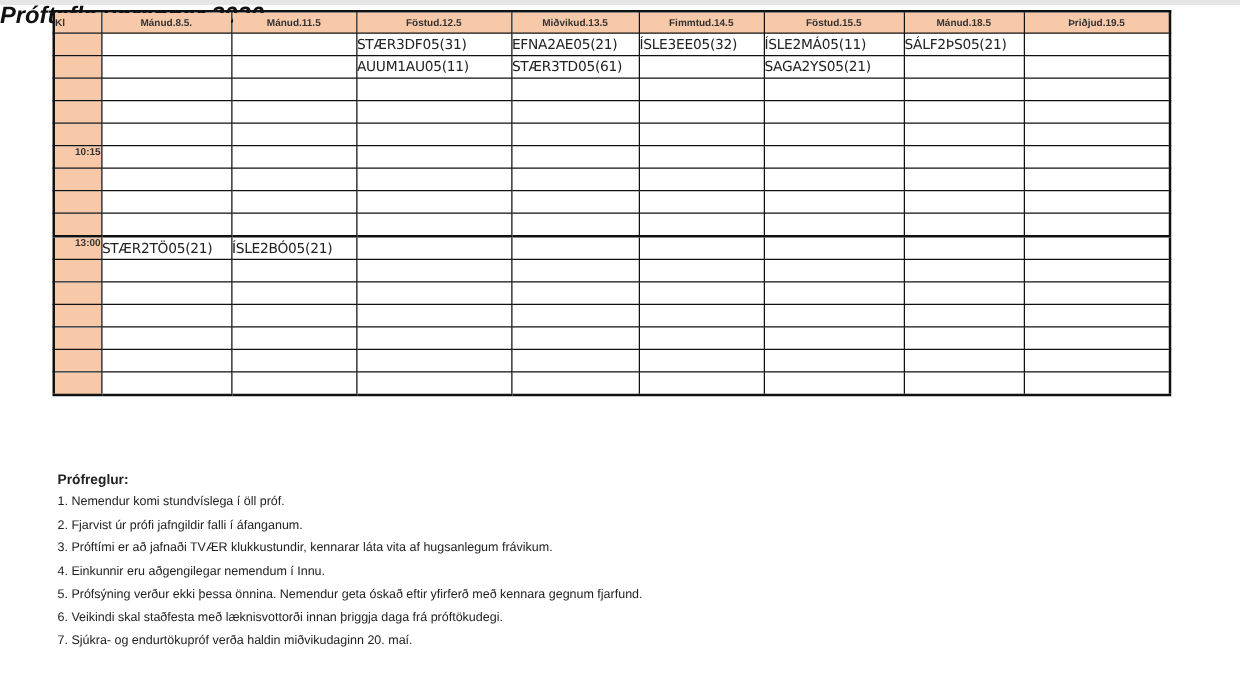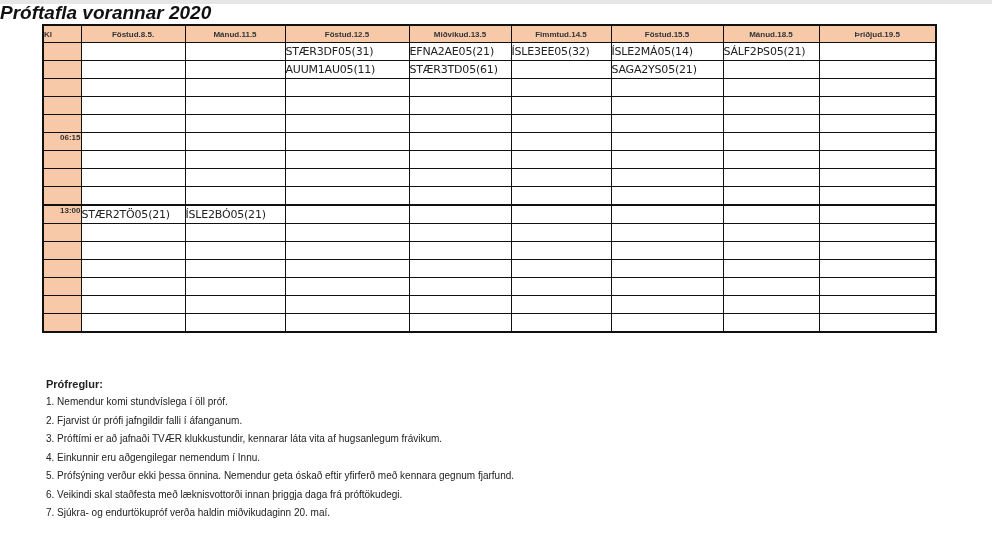--- a/index.html
+++ b/index.html
@@ -1,20 +1,20 @@
 <!DOCTYPE html>
 <html><head>
 <meta charset="utf-8">
 <style>
   html, body { margin:0; padding:0; background:#ffffff; }
   body { width:992px; height:552px; position:relative; overflow:hidden; font-family:"Liberation Sans", sans-serif; }
   .topbar { position:absolute; left:0; top:0; width:992px; height:4px; background:#e6e6e6; }
   .title { position:absolute; left:0; top:2px; width:992px; text-align:left; font-weight:bold; font-style:italic; font-size:19px; color:#111; padding-left:0; }
   .title span { display:inline-block; margin-left:0; }
-  table.sched { position:absolute; left:42px; top:24px; border-collapse:collapse; table-layout:fixed; border:2px solid #111; }
+  table.sched { position:absolute; left:42px; top:8px; border-collapse:collapse; table-layout:fixed; border:2px solid #111; }
   table.sched th, table.sched td { border:1px solid #111; padding:0; height:17px; overflow:hidden; white-space:nowrap; }
   table.sched th { background:#f7c9a9; font-size:8px; font-weight:bold; color:#333; height:16px; font-family:"Liberation Sans", sans-serif; }
   th.kl { text-align:left; padding-left:2px; }
   td.time { background:#f7c9a9; font-size:8px; font-weight:bold; color:#333; text-align:right; vertical-align:top; padding-right:1px; border-top:none; border-bottom:none; }
   td.time.first { border-top:1px solid #111; }
   td.cell { font-family:"DejaVu Sans", sans-serif; font-size:11px; color:#222; padding-left:2px; letter-spacing:-0.2px; }
   tr.block-end td { border-bottom:2px solid #111; }
   .rules { position:absolute; left:46px; top:378px; font-size:10px; color:#222; }
   .rules .head { font-weight:bold; font-size:11px; margin-bottom:3px; }
   .rules .item { height:18.5px; line-height:18.5px; }
@@ -33,39 +33,39 @@
       <col style="width:124px">
       <col style="width:102px">
     <col style="width:100px">
       <col style="width:112px">
       <col style="width:96px">
       <col style="width:117px">
   </colgroup>
   <thead>
     <tr id="hdr">
         <th class="kl">Kl</th>
-        <th>Föstud.8.5.</th>
+        <th>Mánud.8.5.</th>
         <th>Mánud.11.5</th>
         <th>Föstud.12.5</th>
         <th>Miðvikud.13.5</th>
         <th>Fimmtud.14.5</th>
         <th>Föstud.15.5</th>
         <th>Mánud.18.5</th>
         <th>Þriðjud.19.5</th>
       </tr>
   </thead>
   <tbody id="tbody">
       <tr>
         <td class="time"></td>
         <td class="cell"></td>
         <td class="cell"></td>
         <td class="cell">STÆR3DF05(31)</td>
         <td class="cell">EFNA2AE05(21)</td>
         <td class="cell">ÍSLE3EE05(32)</td>
-        <td class="cell">ÍSLE2MÁ05(14)</td>
+        <td class="cell">ÍSLE2MÁ05(11)</td>
         <td class="cell">SÁLF2ÞS05(21)</td>
         <td class="cell"></td>
       </tr>
       <tr>
         <td class="time"></td>
         <td class="cell"></td>
         <td class="cell"></td>
         <td class="cell">AUUM1AU05(11)</td>
         <td class="cell">STÆR3TD05(61)</td>
         <td class="cell"></td>
@@ -100,21 +100,21 @@
         <td class="cell"></td>
         <td class="cell"></td>
         <td class="cell"></td>
         <td class="cell"></td>
         <td class="cell"></td>
         <td class="cell"></td>
         <td class="cell"></td>
         <td class="cell"></td>
       </tr>
       <tr>
-        <td class="time">06:15</td>
+        <td class="time">10:15</td>
         <td class="cell"></td>
         <td class="cell"></td>
         <td class="cell"></td>
         <td class="cell"></td>
         <td class="cell"></td>
         <td class="cell"></td>
         <td class="cell"></td>
         <td class="cell"></td>
       </tr>
       <tr>

